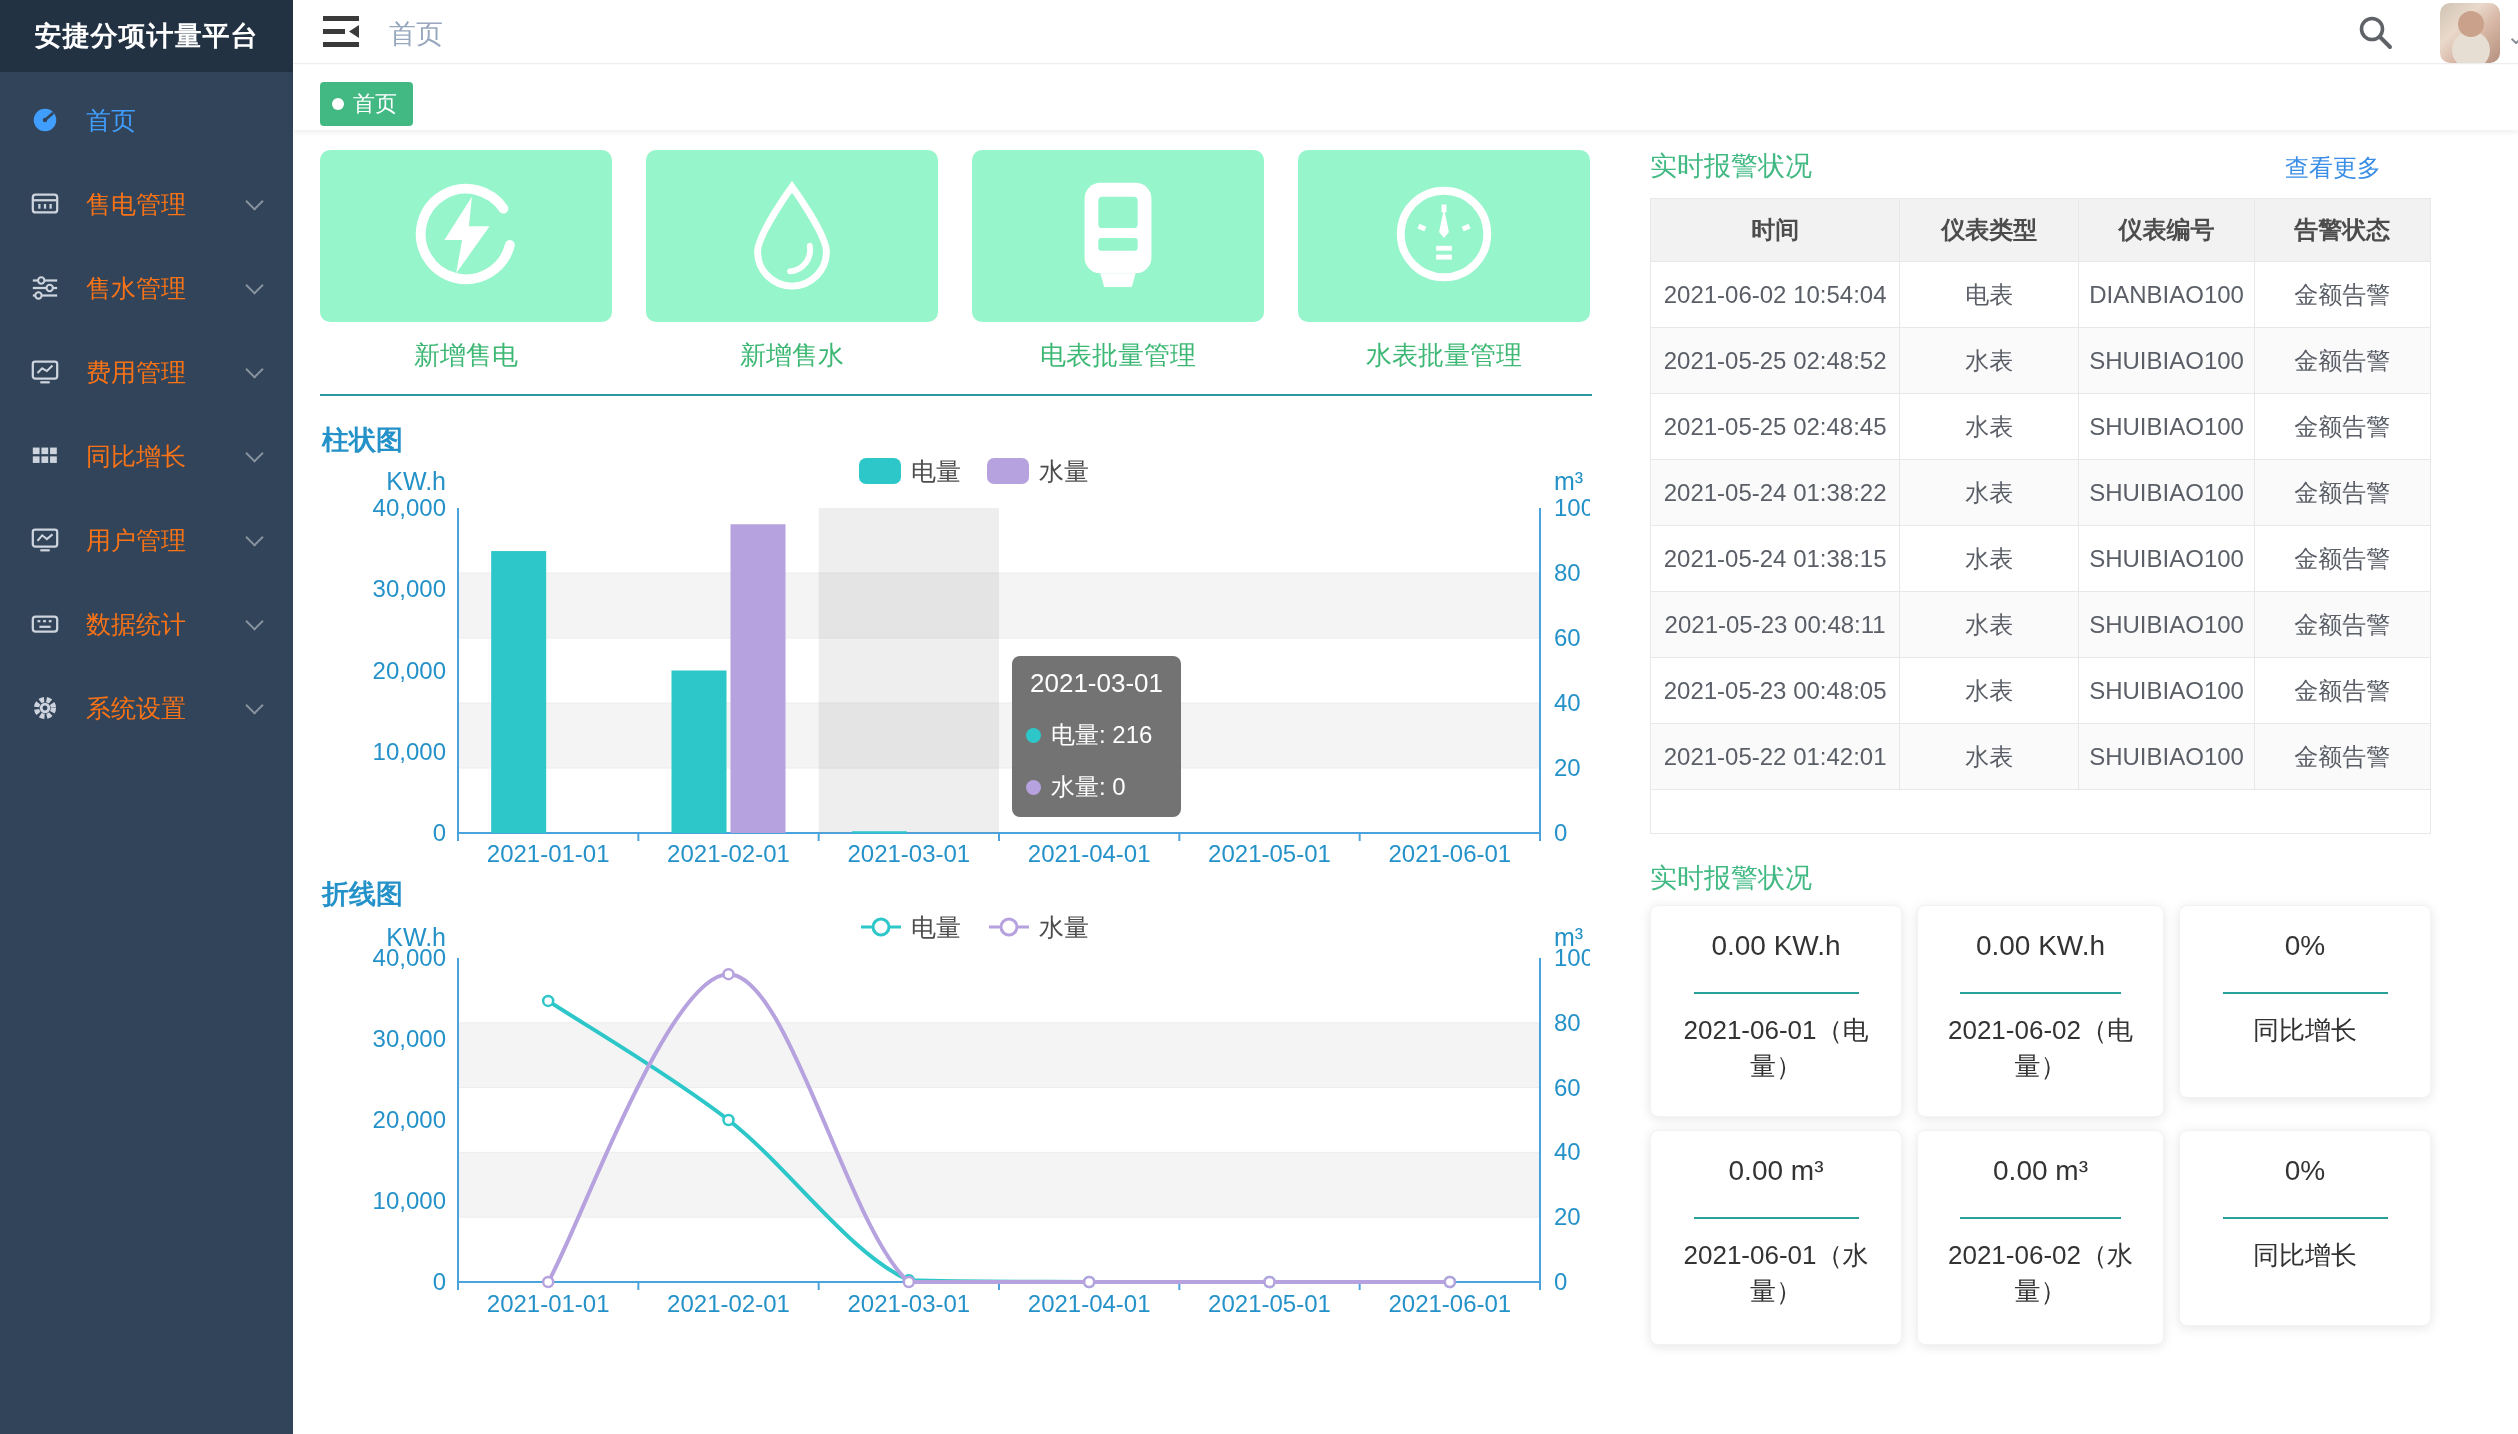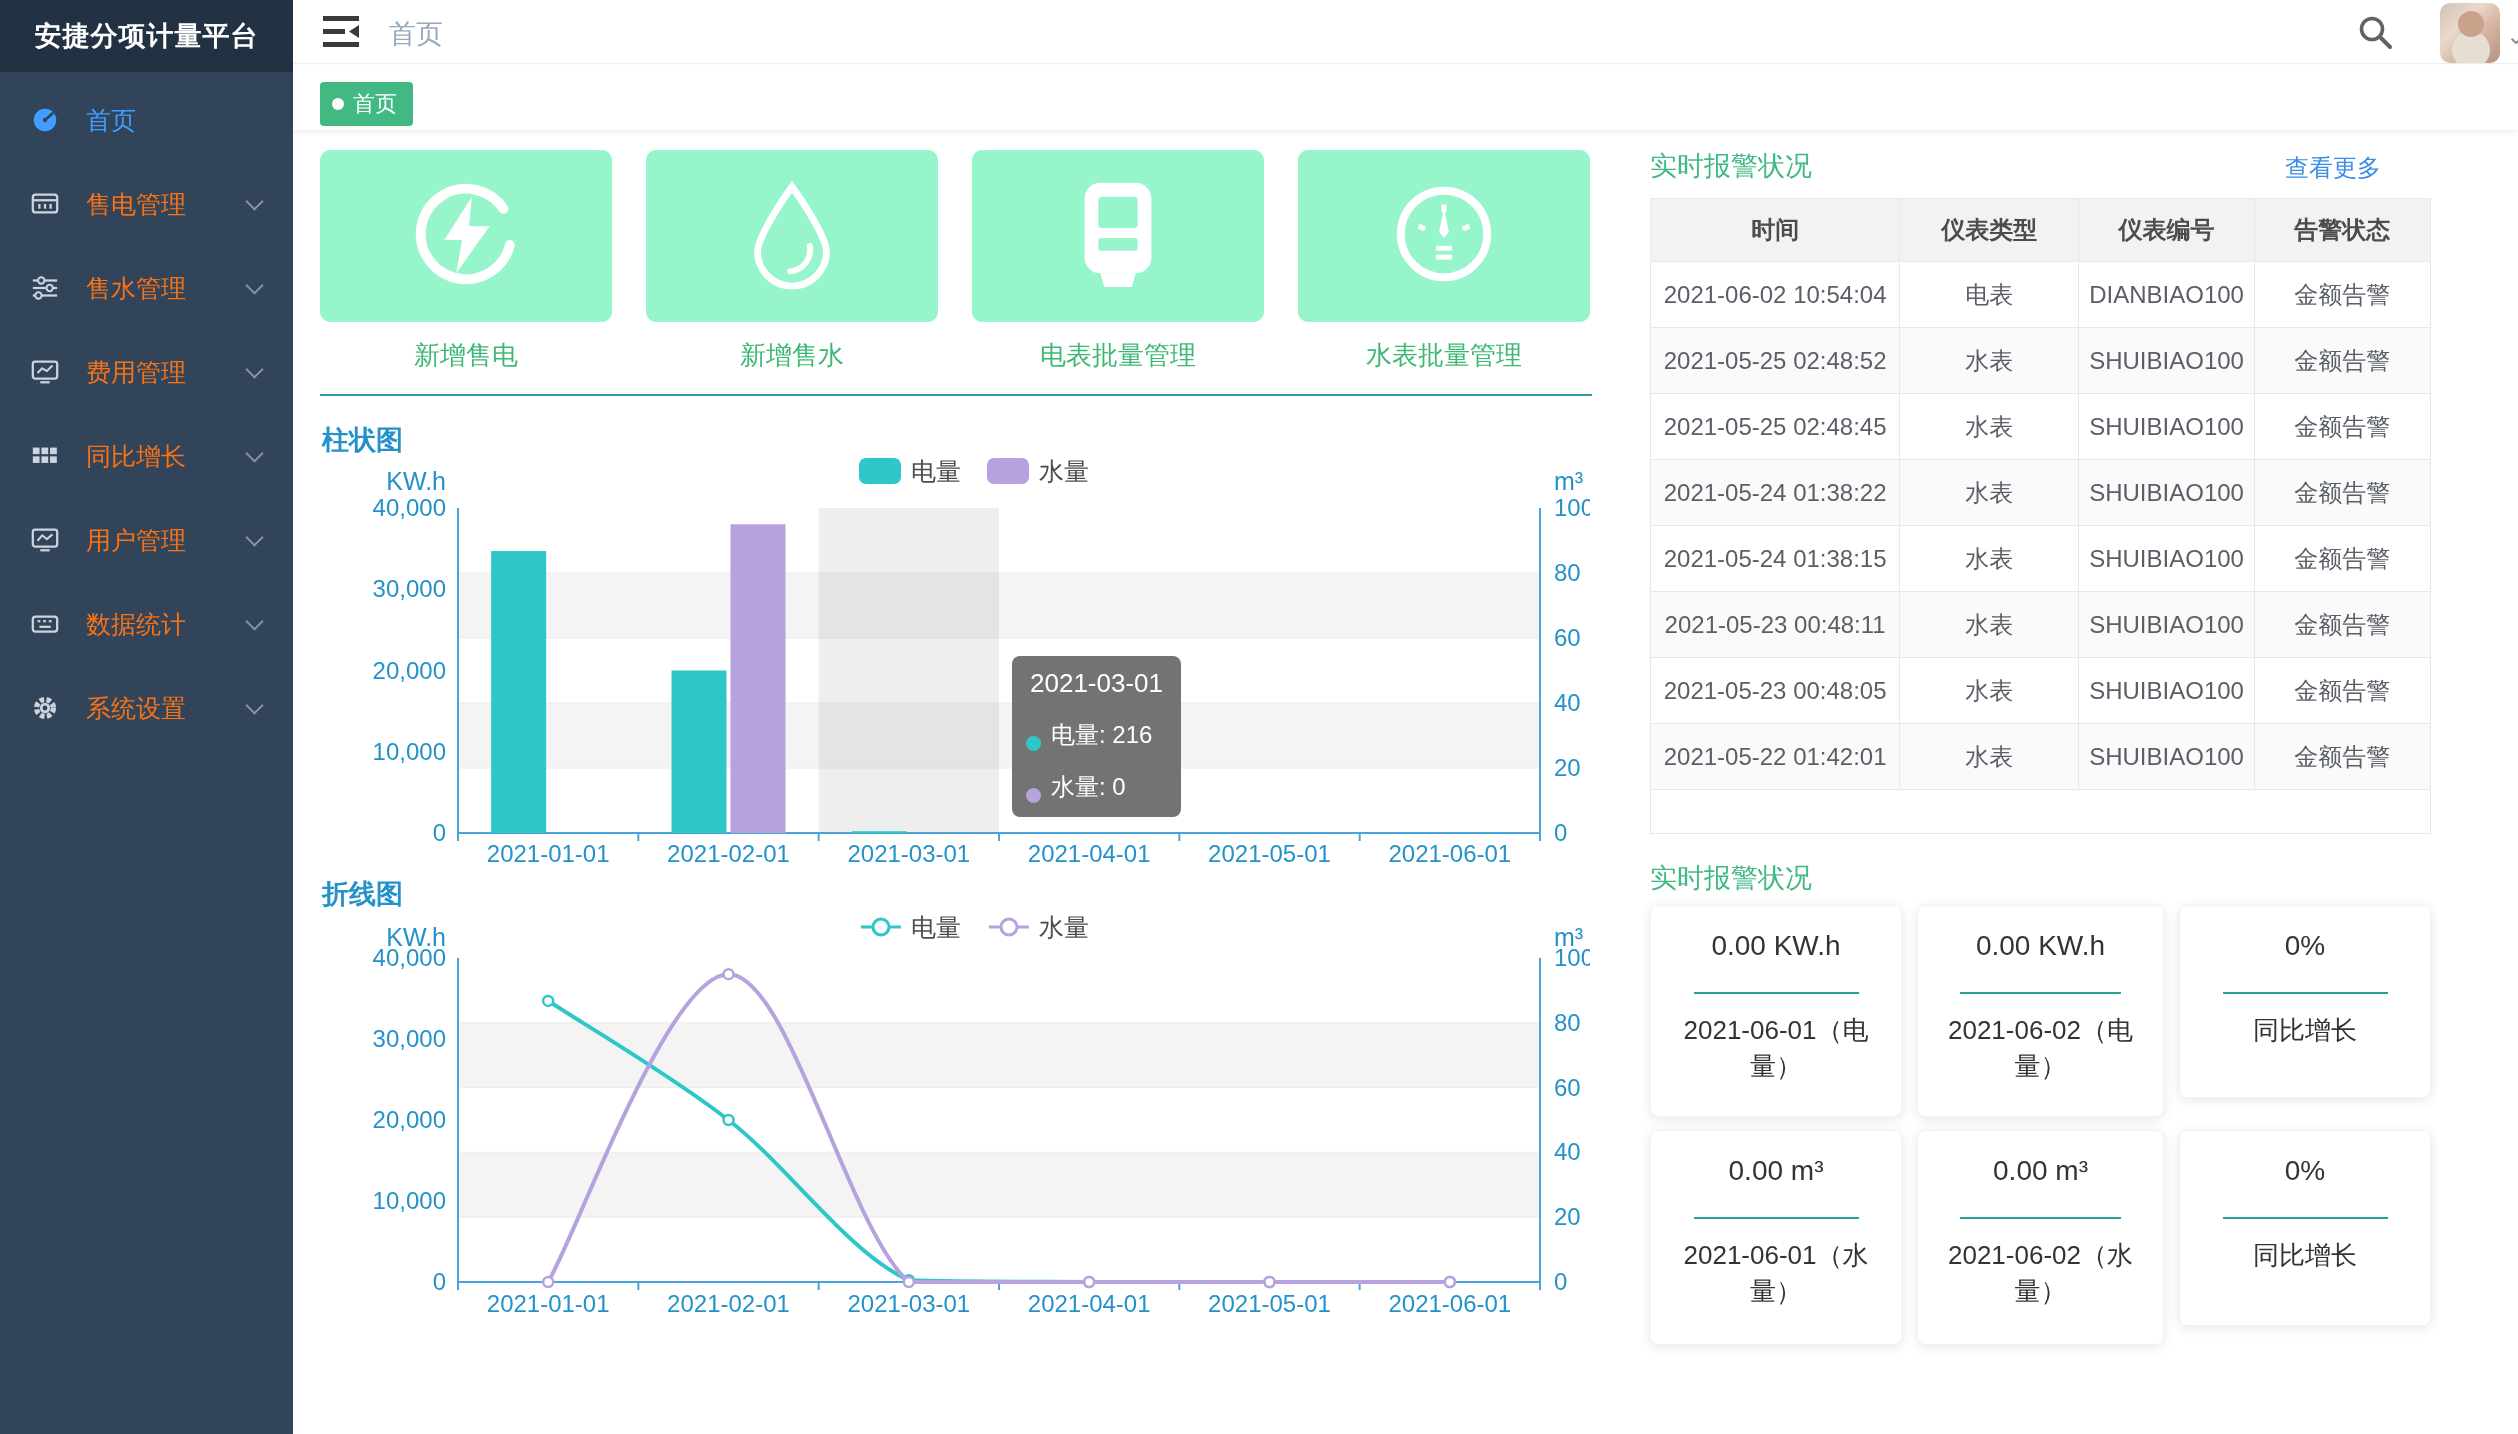--- a/index.html
+++ b/index.html
@@ -44,21 +44,21 @@
            display:flex; align-items:center; justify-content:center; cursor:pointer; }
   .qlabel { position:absolute; top:188px; width:292px; text-align:center; font-size:26px; color:#3db874; cursor:pointer; }
   .divider-teal { position:absolute; left:320px; top:394px; width:1272px; height:2px; background:#2a9a9e; }
 
   
   .chart-title { position:absolute; left:322px; font-size:27px; font-weight:600; color:#2492c9; }
   .chart-box { position:absolute; left:320px; width:1270px; }
   .tooltip { position:absolute; left:692px; top:204px; background:rgba(104,104,104,.93); border-radius:8px;
              padding:12px 18px 14px 14px; color:#fff; z-index:5; pointer-events:none; }
   .tooltip .tt-title { font-size:26px; margin-bottom:8px; margin-left:4px; }
-  .tooltip .tt-row { font-size:24px; display:flex; align-items:flex-end; margin-top:20px; white-space:nowrap; }
+  .tooltip .tt-row { font-size:24px; display:flex; align-items:center; margin-top:20px; white-space:nowrap; }
   .tooltip .tt-dot { width:15px; height:15px; border-radius:50%; margin-right:10px; flex:0 0 15px; }
 
   
   .panel-title { position:absolute; font-size:27px; color:#42b983; font-weight:500; }
   .more-link { position:absolute; left:2285px; top:152px; font-size:24px; color:#3a8ee6; cursor:pointer; }
   .alarm-table { position:absolute; left:1650px; top:198px; width:781px; border:1px solid #e8e8e8; border-bottom:none; }
   .t-row { display:flex; }
   .t-cell { font-size:24px; color:#5a5e66; display:flex; align-items:center; justify-content:center;
             border-right:1px solid #e8e8e8; border-bottom:1px solid #e8e8e8; height:66px; text-align:center; }
   .t-cell:last-child { border-right:none; }

